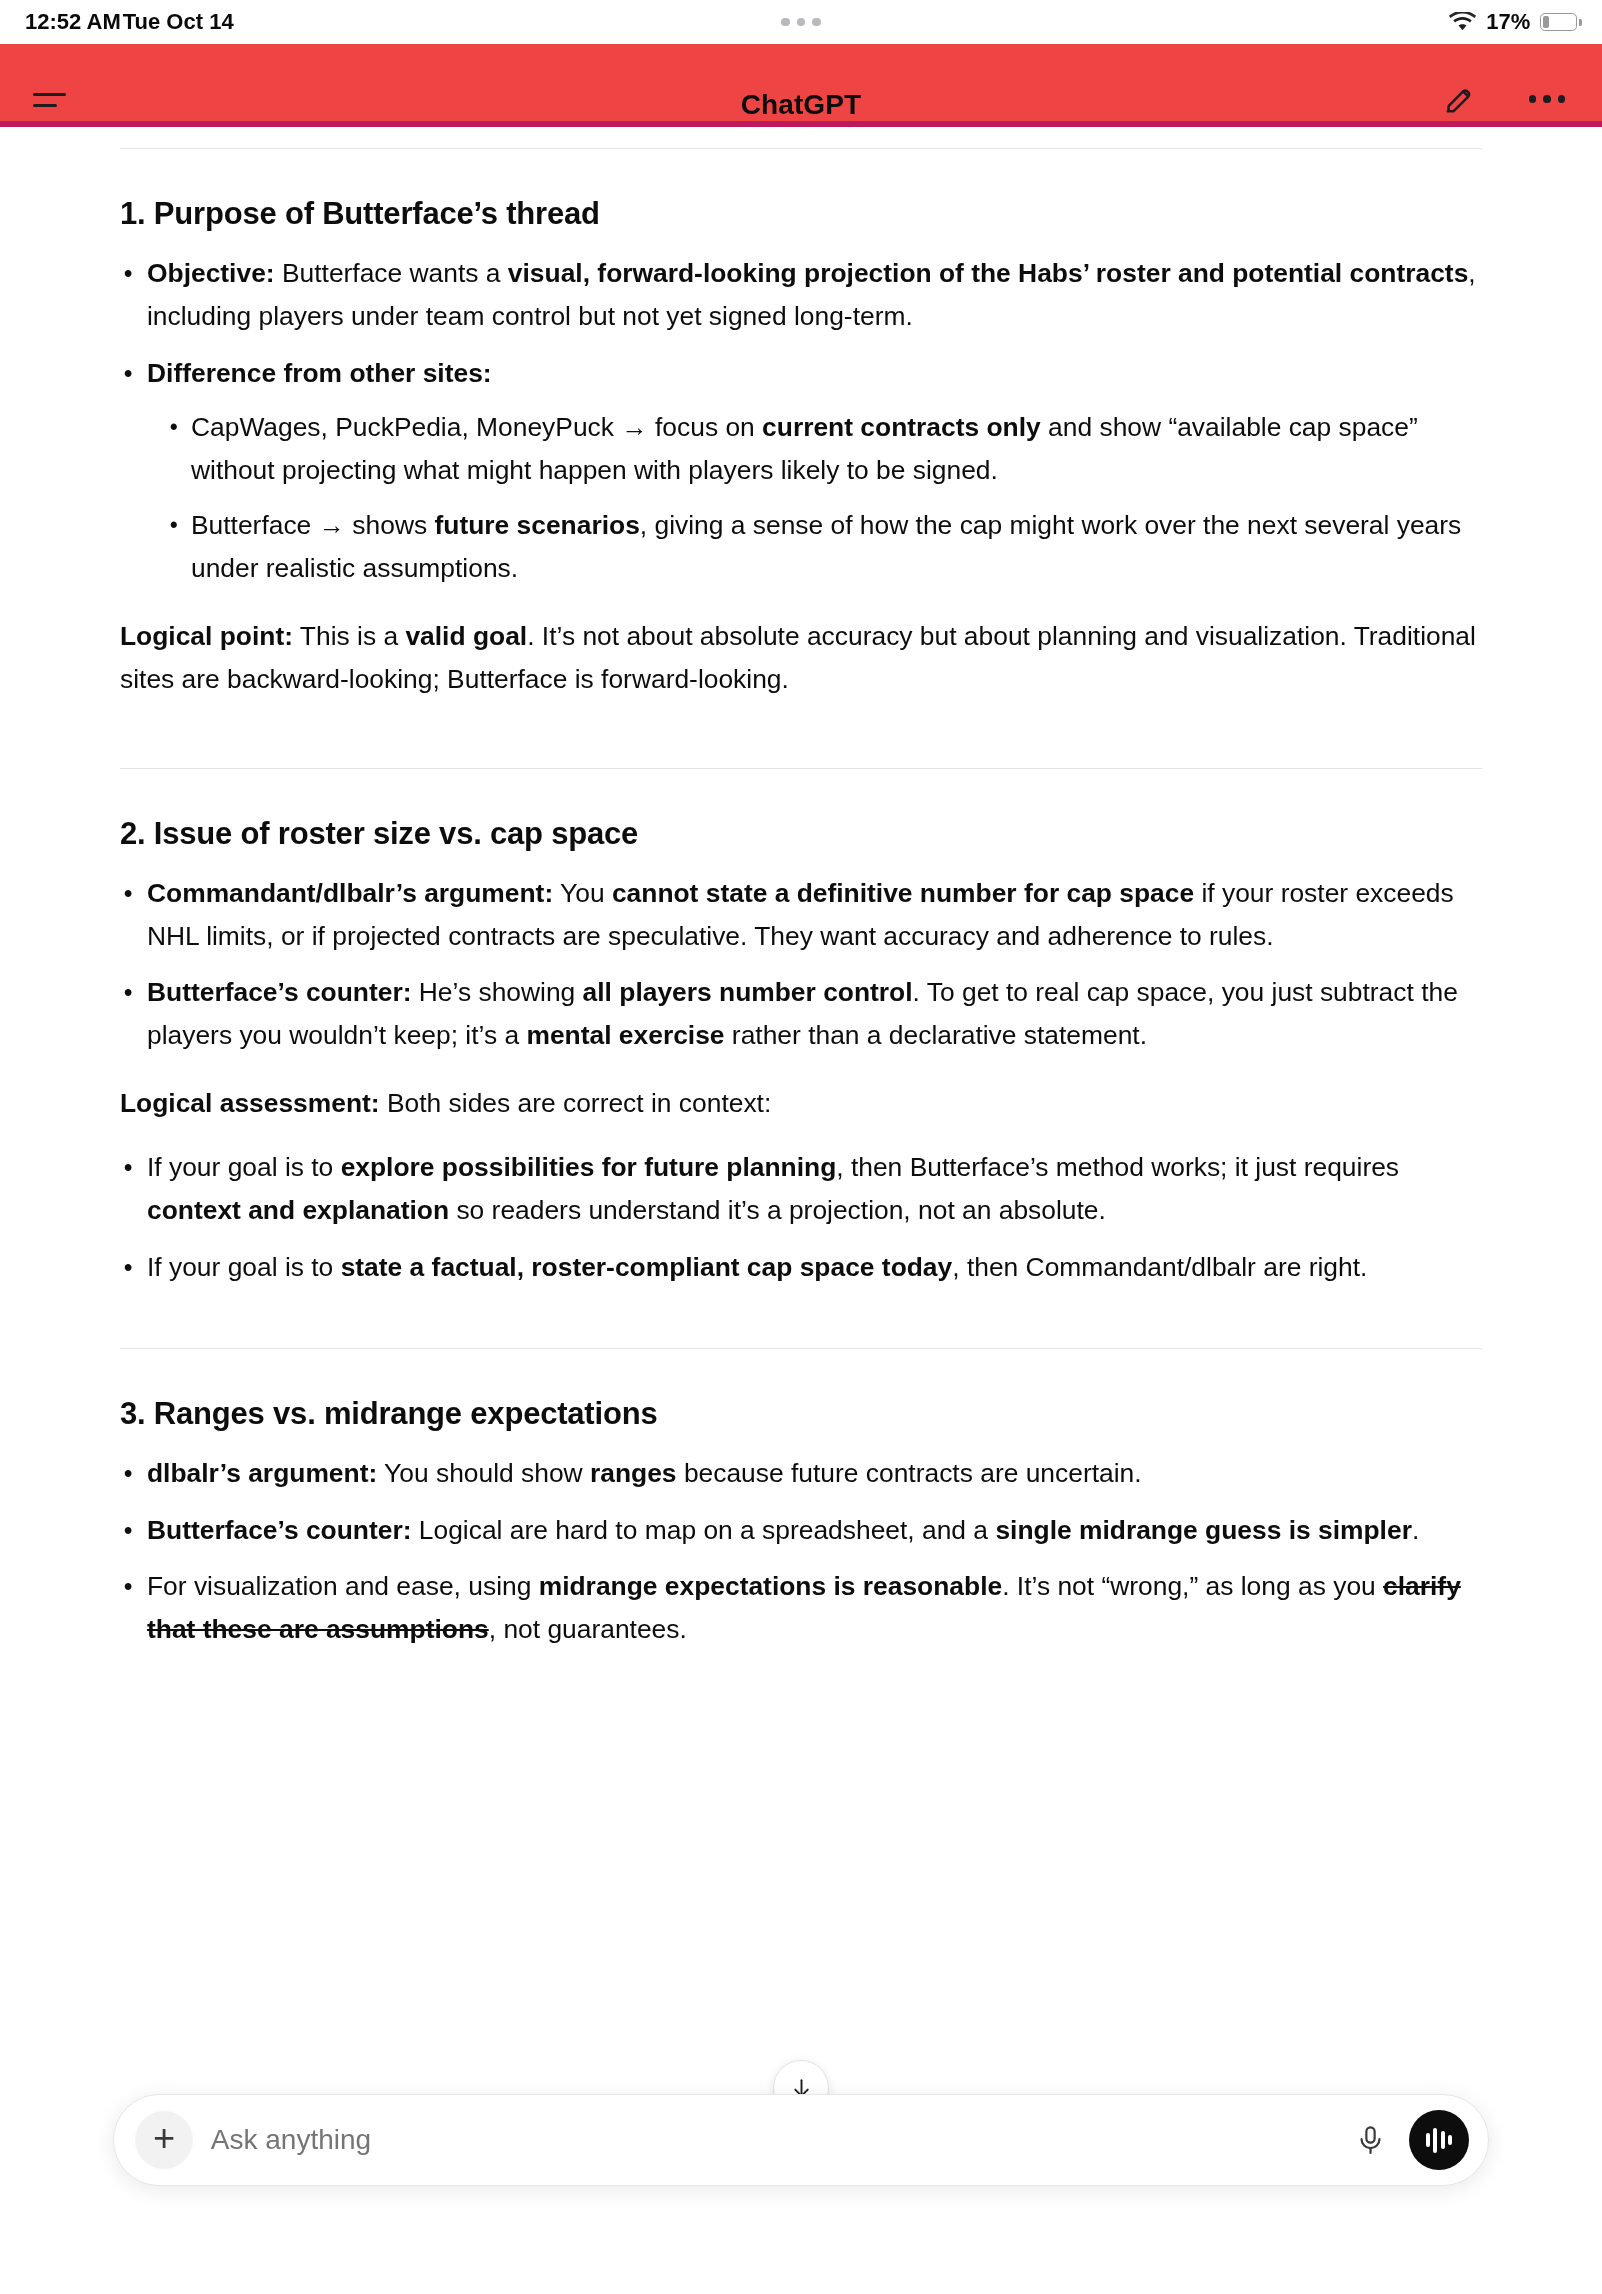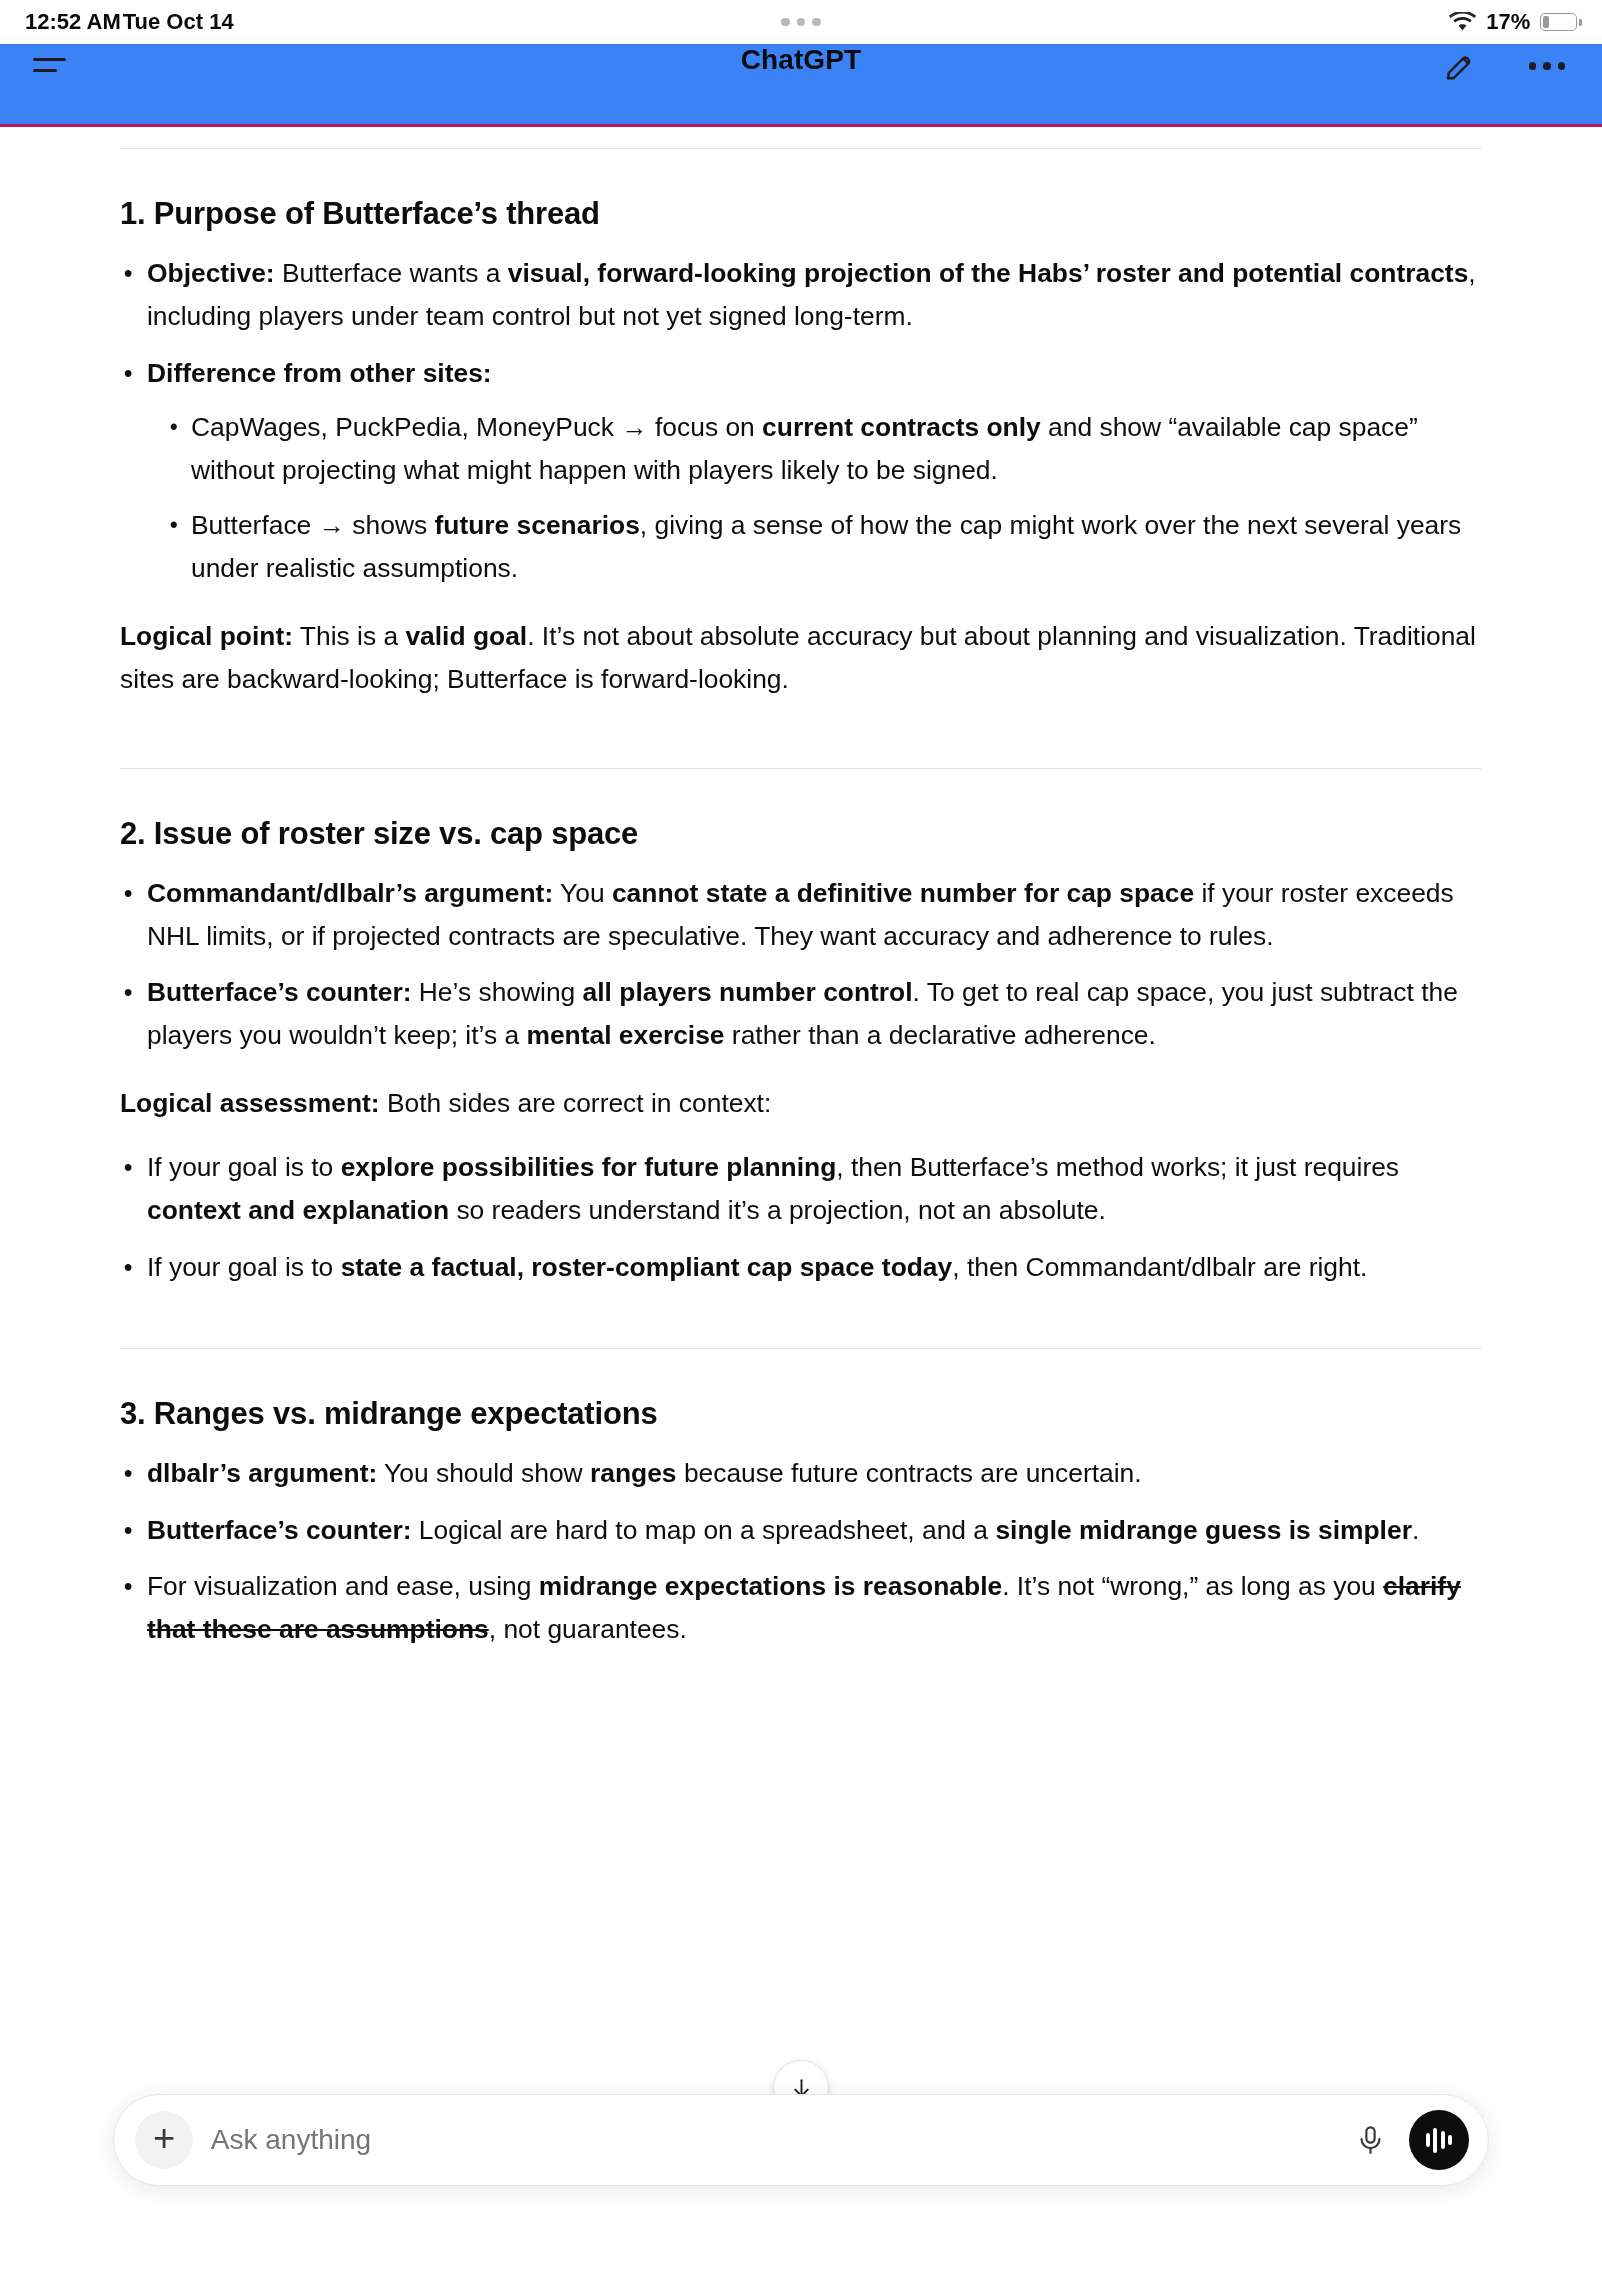--- a/index.html
+++ b/index.html
@@ -86,24 +86,24 @@
     width: 17%;
     background: #1d1d1f;
     border-radius: 1.9px;
   }
 
   
   .app-header {
     position: relative;
     height: 83px;
     display: flex;
-    align-items: flex-start;
+    align-items: flex-end;
     padding: 0 33px;
-    border-bottom: 3px solid #be185d;
-    background: #3b82f6;
+    border-bottom: 6px solid #be185d;
+    background: #ef4444;
   }
   .hamburger {
     width: 42px;
     height: 42px;
     display: flex;
     flex-direction: column;
     justify-content: center;
     gap: 8.6px;
     cursor: pointer;
   }
@@ -410,21 +410,21 @@
 
       <div class="spacer-md"></div>
       <div class="rule"></div>
 
       <h2 class="section-h">2. Issue of roster size vs. cap space</h2>
       <ul class="bullets">
         <li>
           <b>Commandant/dlbalr’s argument:</b><span> You </span><b>cannot state a definitive number for cap space</b><span> if your roster exceeds NHL limits, or if projected contracts are speculative. They want accuracy and adherence to rules.</span>
         </li>
         <li>
-          <b>Butterface’s counter:</b><span> He’s showing </span><b>all players number control</b><span>. To get to real cap space, you just subtract the players you wouldn’t keep; it’s a </span><b>mental exercise</b><span> rather than a declarative adherence.</span>
+          <b>Butterface’s counter:</b><span> He’s showing </span><b>all players number control</b><span>. To get to real cap space, you just subtract the players you wouldn’t keep; it’s a </span><b>mental exercise</b><span> rather than a declarative statement.</span>
         </li>
       </ul>
       <p class="para">
         <b>Logical assessment:</b><span> Both sides are correct in context:</span>
       </p>
       <ul class="bullets">
         <li>
           <span>If your goal is to </span><b>explore possibilities for future planning</b><span>, then Butterface’s method works; it just requires </span><b>context and explanation</b><span> so readers understand it’s a projection, not an absolute.</span>
         </li>
         <li>

